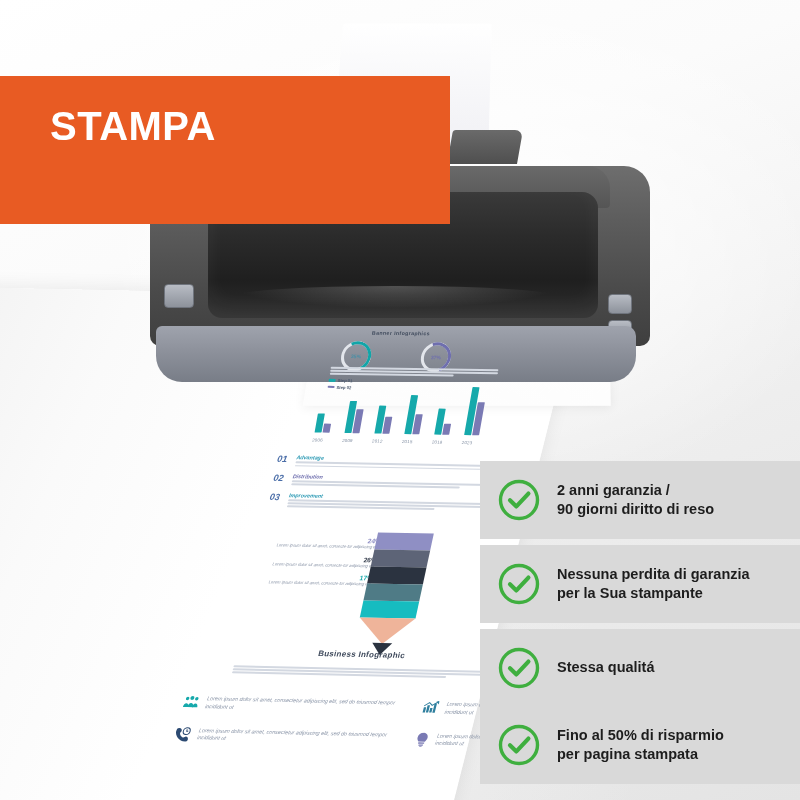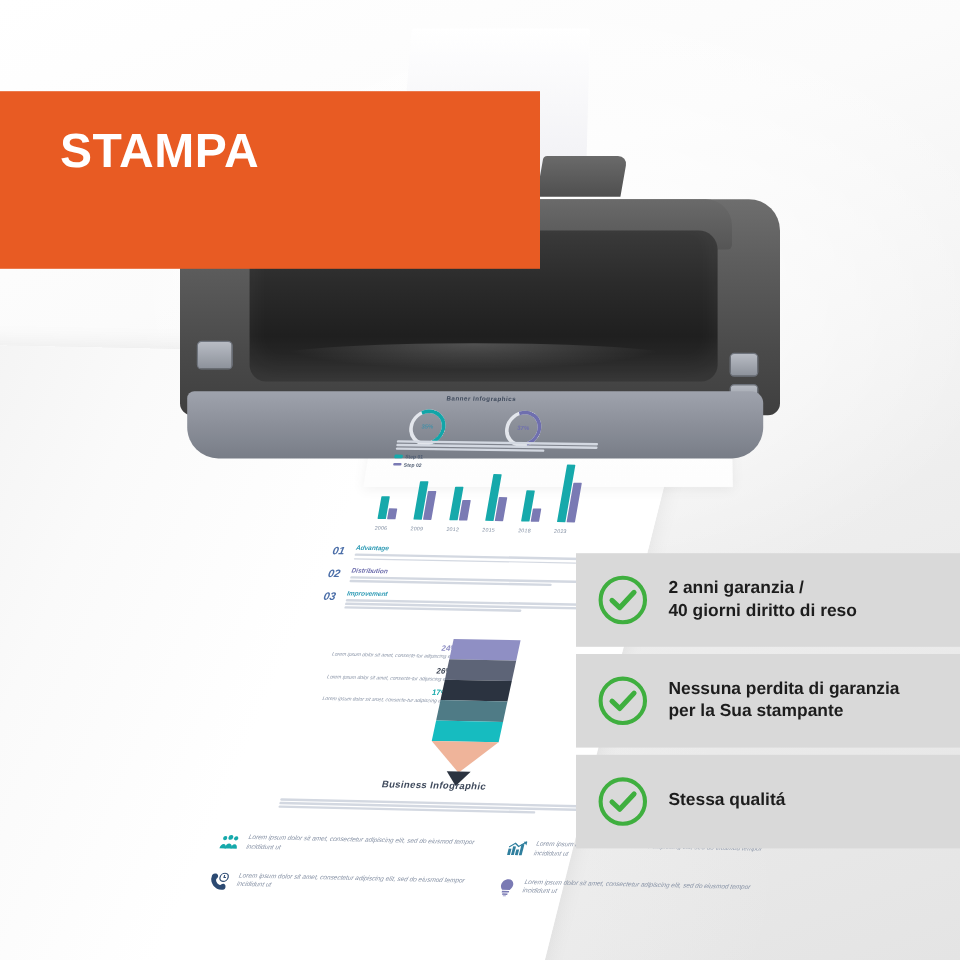--- a/index.html
+++ b/index.html
@@ -345,21 +345,21 @@
 
   <div class="panel p1">
     <div class="chk">
       <svg width="44" height="44" viewBox="0 0 44 44">
         <circle cx="22" cy="22" r="18.5" fill="none" stroke="#3faf3f" stroke-width="3.4"></circle>
         <path d="M13 22.3 L19.4 28.4 L31.4 15.6" fill="none" stroke="#3faf3f" stroke-width="4.2" stroke-linecap="round" stroke-linejoin="round"></path>
       </svg>
     </div>
     <div class="ptext">
       <span>2 anni garanzia /</span><br>
-      <span>40 giorni diritto di reso</span>
+      <span>90 giorni diritto di reso</span>
     </div>
   </div>
 
   <div class="panel p2">
     <div class="chk">
       <svg width="44" height="44" viewBox="0 0 44 44">
         <circle cx="22" cy="22" r="18.5" fill="none" stroke="#3faf3f" stroke-width="3.4"></circle>
         <path d="M13 22.3 L19.4 28.4 L31.4 15.6" fill="none" stroke="#3faf3f" stroke-width="4.2" stroke-linecap="round" stroke-linejoin="round"></path>
       </svg>
     </div>
@@ -374,13 +374,25 @@
       <svg width="44" height="44" viewBox="0 0 44 44">
         <circle cx="22" cy="22" r="18.5" fill="none" stroke="#3faf3f" stroke-width="3.4"></circle>
         <path d="M13 22.3 L19.4 28.4 L31.4 15.6" fill="none" stroke="#3faf3f" stroke-width="4.2" stroke-linecap="round" stroke-linejoin="round"></path>
       </svg>
     </div>
     <div class="ptext">
       <span>Stessa qualitá</span>
     </div>
   </div>
 
+  <div class="panel p4">
+    <div class="chk">
+      <svg width="44" height="44" viewBox="0 0 44 44">
+        <circle cx="22" cy="22" r="18.5" fill="none" stroke="#3faf3f" stroke-width="3.4"></circle>
+        <path d="M13 22.3 L19.4 28.4 L31.4 15.6" fill="none" stroke="#3faf3f" stroke-width="4.2" stroke-linecap="round" stroke-linejoin="round"></path>
+      </svg>
+    </div>
+    <div class="ptext">
+      <span>Fino al 50% di risparmio</span><br>
+      <span>per pagina stampata</span>
+    </div>
+  </div>
 </div>
 
 </body></html>

